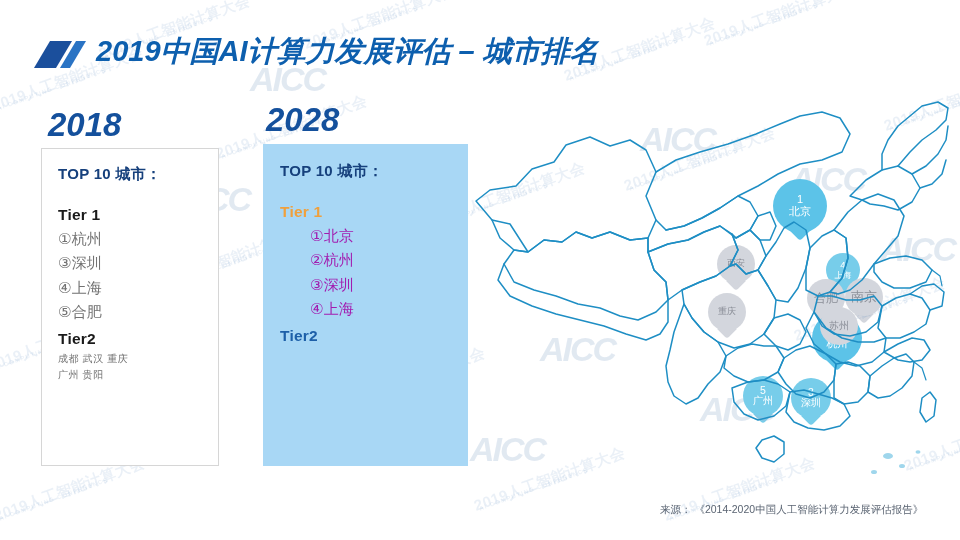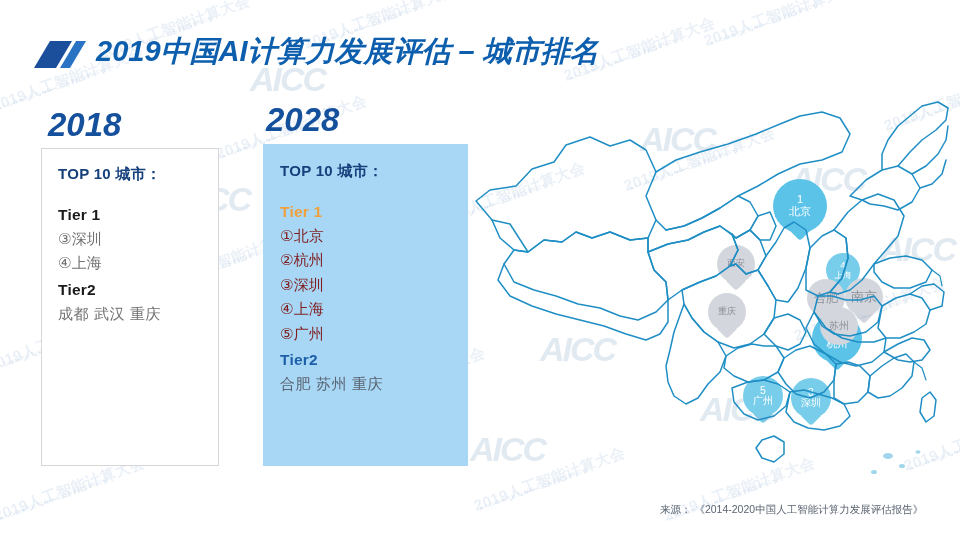--- a/index.html
+++ b/index.html
@@ -74,22 +74,22 @@
   .tier1-2018 { color:#1a1a1a; }
   .tier2-2018 { color:#1a1a1a; margin-top:5px; }
   .tier1-2019 { color:#f0a03c; }
   .tier2-2019 { color:#1d5fa8; margin-top:5px; }
 
   .city-line {
     font-size:15px; color:#6a6a6a; line-height:1.63;
     letter-spacing:.2px;
   }
   #panel-2018 .city-line { color:#727272; }
-  #panel-2019 .city-line { color:#7f1d1d; }
-  .tier2-cities { font-size:15px; line-height:1.62; letter-spacing:.6px; }
+  #panel-2019 .city-line { color:#a21caf;margin-left:30px; }
+  .tier2-cities { font-size:10px; line-height:1.62; letter-spacing:.6px; }
   #panel-2018 .tier2-cities { color:#727272; }
   #panel-2019 .tier2-cities { color:#5a6472; }
 
   
   #map { position:absolute; left:470px; top:100px; width:480px; height:400px; z-index:3; }
   #map svg { width:100%; height:100%; display:block; }
   .pin {
     position:absolute; border-radius:50%;
     display:flex; flex-direction:column;
     align-items:center; justify-content:center;
@@ -170,36 +170,37 @@
   </svg>
   <div id="title">2019中国AI计算力发展评估 – 城市排名</div>
 </div>
 
 <div id="year-2018" class="year-label">2018</div>
 <div id="year-2019" class="year-label">2028</div>
 
 <div id="panel-2018" class="panel">
   <div class="panel-heading">TOP 10 城市：</div>
   <div class="tier-label tier1-2018">Tier 1</div>
+  <div class="city-line">①杭州</div>
   <div class="city-line">③深圳</div>
   <div class="city-line">④上海</div>
+  <div class="city-line">⑤合肥</div>
   <div class="tier-label tier2-2018">Tier2</div>
   <div class="tier2-cities">成都  武汉  重庆</div>
+  <div class="tier2-cities">广州 贵阳</div>
 </div>
 
 <div id="panel-2019" class="panel">
   <div class="panel-heading">TOP 10 城市：</div>
   <div class="tier-label tier1-2019">Tier 1</div>
   <div class="city-line">①北京</div>
   <div class="city-line">②杭州</div>
   <div class="city-line">③深圳</div>
   <div class="city-line">④上海</div>
-  <div class="city-line">⑤广州</div>
   <div class="tier-label tier2-2019">Tier2</div>
-  <div class="tier2-cities">合肥  苏州  重庆</div>
 </div>
 
 <div id="map">
   <svg viewBox="0 0 480 400" preserveAspectRatio="xMidYMid meet">
     <g fill="none" stroke="#1e8ec4" stroke-width="1.5" stroke-linejoin="round" stroke-linecap="round">
 
       <path d="M6 101 L20 90 L46 86 L62 69 L84 62 L96 45 L120 37 L140 46 L160 40 L176 50 L186 72 L176 96 L186 120 L178 138 L160 140 L140 132 L122 138 L106 132 L92 142 L74 140 L58 152 L44 150 L30 138 L22 120 Z"></path>
 
       <path d="M186 72 L206 60 L230 52 L258 44 L286 34 L310 24 L330 16 L352 12 L370 18 L380 34 L372 52 L352 60 L330 64 L308 74 L288 86 L268 96 L250 108 L232 118 L214 126 L196 130 L186 120"></path>
 

